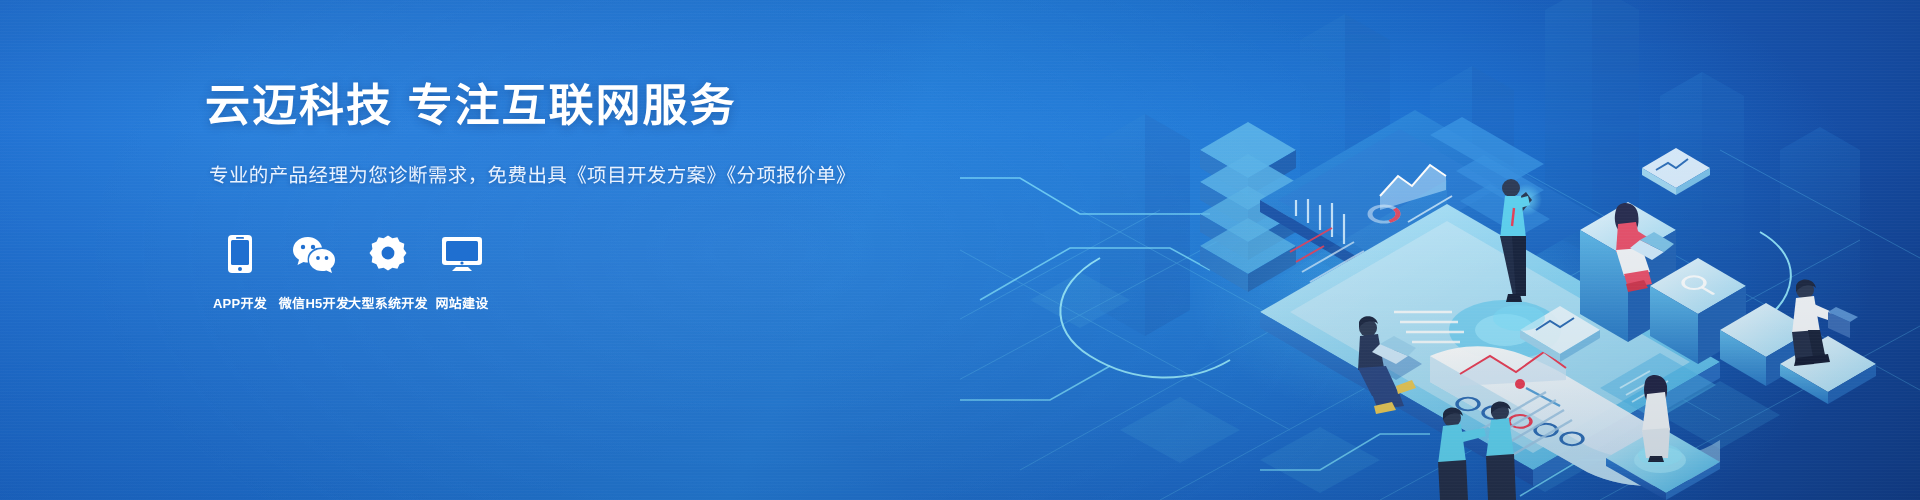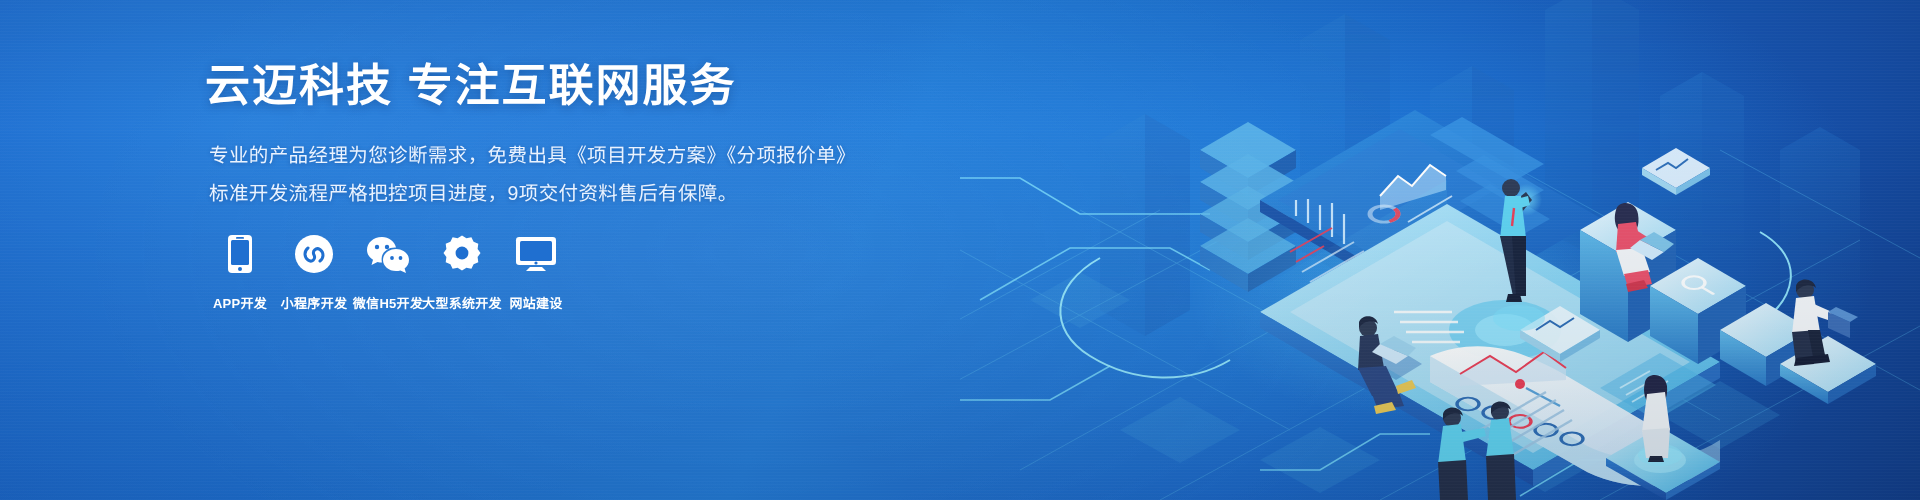--- a/index.html
+++ b/index.html
@@ -24,21 +24,21 @@
       repeating-linear-gradient(0deg, rgba(255,255,255,0.022) 0 1px, rgba(0,0,0,0) 1px 3px);
     opacity:.9;
   }
   .vign{
     position:absolute;inset:0;pointer-events:none;
     background:radial-gradient(ellipse 1250px 700px at 760px 250px, rgba(255,255,255,0.06) 0%, rgba(255,255,255,0) 55%),
                linear-gradient(180deg, rgba(0,0,0,0.05) 0%, rgba(0,0,0,0) 25%, rgba(0,0,0,0.10) 100%);
   }
 
   
-  .copy{position:absolute;left:205px;top:60px;width:720px;}
+  .copy{position:absolute;left:205px;top:80px;width:720px;}
   .headline{
     color:#ffffff;font-size:45px;font-weight:bold;letter-spacing:2px;
     line-height:1.15;margin:0 0 26px 0;white-space:nowrap;
     text-shadow:0 2px 10px rgba(0,30,80,0.30);
   }
   .sub{
     color:#eaf3ff;font-size:19.5px;line-height:1.75;margin:4px;
     letter-spacing:.4px;font-weight:normal;white-space:nowrap;
     text-shadow:0 1px 4px rgba(0,25,70,0.25);
   }
@@ -388,46 +388,36 @@
       <path d="M300 312 L487 204 L487 180 L300 288 Z" fill="url(#gGlow)" opacity=".18"></path>
     </svg>
   </div>
 
   <div class="tex"></div>
   <div class="vign"></div>
 
   <div class="copy">
     <h1 class="headline">云迈科技 专注互联网服务</h1>
     <p class="sub">专业的产品经理为您诊断需求，免费出具《项目开发方案》《分项报价单》</p>
-    <p class="sub">标准开发流程严格把控项目进度，9项交付资料售后有保障。</p>
   </div>
 
   <div class="services">
 
     <div class="svc">
       <span class="svc-ic">
         <svg width="26" height="40" viewBox="0 0 26 40">
           <rect x="1" y="1" width="24" height="38" rx="4" fill="#ffffff"></rect>
           <rect x="4" y="6" width="18" height="25" rx="1.5" fill="#1f6fd0"></rect>
           <rect x="9" y="3" width="8" height="1.8" rx="0.9" fill="#1f6fd0"></rect>
           <circle cx="13" cy="35" r="2" fill="#1f6fd0"></circle>
         </svg>
       </span>
       <span class="svc-lb">APP开发</span>
     </div>
 
-    <div class="svc">
-      <span class="svc-ic">
-        <svg width="40" height="40" viewBox="0 0 40 40">
-          <circle cx="20" cy="20" r="19" fill="#ffffff"></circle>
-          <path d="M14 14 C10 17, 10 23, 14 26 C18 29, 22 25, 20 21 C18 17, 22 13, 26 15.5 C30 18.5, 30 24, 26 27" fill="none" stroke="#1f6fd0" stroke-width="3" stroke-linecap="round"></path>
-        </svg>
-      </span>
-      <span class="svc-lb">小程序开发</span>
-    </div>
 
     <div class="svc">
       <span class="svc-ic">
         <svg width="44" height="38" viewBox="0 0 44 38">
           <path d="M16 2 C7 2, 1 8, 1 15 C1 19, 3.5 22.5, 7 24.7 L5.5 30 L11.5 27 C13 27.4, 14.5 27.6, 16 27.6
                    C16 27.6, 15.6 26, 15.6 24 C15.6 17, 22 12, 30 12.4 C28.6 6.4, 22.8 2, 16 2 Z" fill="#ffffff"></path>
           <circle cx="11" cy="12" r="2.2" fill="#1f6fd0"></circle>
           <circle cx="21" cy="12" r="2.2" fill="#1f6fd0"></circle>
           <path d="M30 14 C22.5 14, 17 19, 17 25 C17 31, 22.5 36, 30 36 C31.5 36, 33 35.8, 34.4 35.4 L40 38 L38.6 33.4
                    C41.4 31.4, 43 28.4, 43 25 C43 19, 37.5 14, 30 14 Z" fill="#ffffff"></path>

